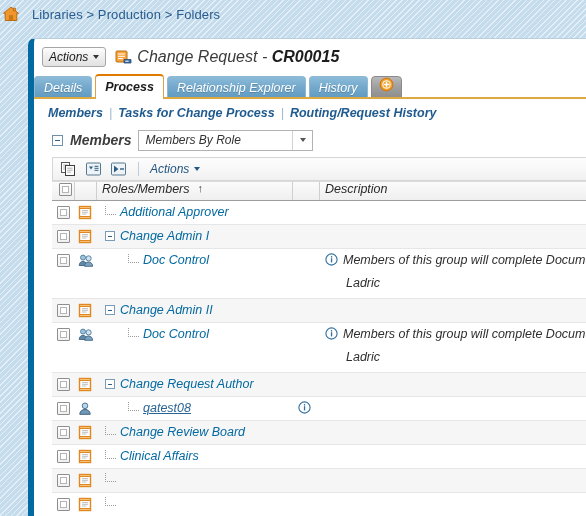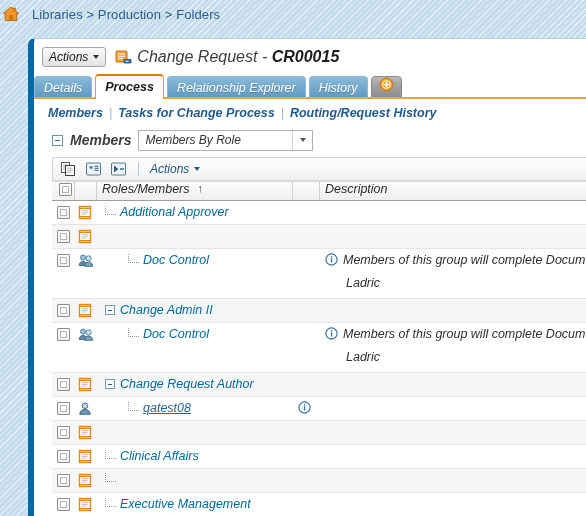--- a/index.html
+++ b/index.html
@@ -434,20 +434,26 @@
       <div class="cell col-icon">
         <span>
           <svg width="14" height="15" viewBox="0 0 14 15">
               <rect x="1.5" y="1.5" width="11" height="12" fill="#fff" stroke="#e08820" stroke-width="1.4"></rect>
               <rect x="1.5" y="1.5" width="11" height="2" fill="#f6c178" stroke="#e08820" stroke-width="1"></rect>
               <rect x="1.5" y="11.5" width="11" height="2" fill="#f6c178" stroke="#e08820" stroke-width="1"></rect>
               <path d="M4 5.6h6M4 7.3h6M4 9h4.5" stroke="#b9b9b9" stroke-width=".9"></path>
             </svg>
         </span>
       </div>
+      <div class="cell col-name">
+        <span class="name-cell-inner tree-indent-0">
+          <span class="expander"></span>
+          <span class="row-label">Change Admin I</span>
+        </span>
+      </div>
       <div class="cell col-gap"></div>
       <div class="cell col-desc"></div>
     </div>
 
     <div class="grid-row tall">
       <div class="cell col-check">
           <span class="row-checkbox"></span>
         </div>
       <div class="cell col-icon">
         <span>
@@ -606,20 +612,26 @@
       <div class="cell col-icon">
         <span>
           <svg width="14" height="15" viewBox="0 0 14 15">
               <rect x="1.5" y="1.5" width="11" height="12" fill="#fff" stroke="#e08820" stroke-width="1.4"></rect>
               <rect x="1.5" y="1.5" width="11" height="2" fill="#f6c178" stroke="#e08820" stroke-width="1"></rect>
               <rect x="1.5" y="11.5" width="11" height="2" fill="#f6c178" stroke="#e08820" stroke-width="1"></rect>
               <path d="M4 5.6h6M4 7.3h6M4 9h4.5" stroke="#b9b9b9" stroke-width=".9"></path>
             </svg>
         </span>
       </div>
+      <div class="cell col-name">
+        <span class="name-cell-inner tree-indent-0">
+          <span class="tree-dots"></span>
+          <span class="row-label">Change Review Board</span>
+        </span>
+      </div>
       <div class="cell col-gap"></div>
       <div class="cell col-desc"></div>
     </div>
 
     <div class="grid-row">
       <div class="cell col-check">
           <span class="row-checkbox"></span>
         </div>
       <div class="cell col-icon">
         <span>
@@ -674,21 +686,20 @@
               <rect x="1.5" y="1.5" width="11" height="12" fill="#fff" stroke="#e08820" stroke-width="1.4"></rect>
               <rect x="1.5" y="1.5" width="11" height="2" fill="#f6c178" stroke="#e08820" stroke-width="1"></rect>
               <rect x="1.5" y="11.5" width="11" height="2" fill="#f6c178" stroke="#e08820" stroke-width="1"></rect>
               <path d="M4 5.6h6M4 7.3h6M4 9h4.5" stroke="#b9b9b9" stroke-width=".9"></path>
             </svg>
         </span>
       </div>
       <div class="cell col-name">
         <span class="name-cell-inner tree-indent-0">
           <span class="tree-dots"></span>
-          <span class="row-label">Executive Management</span>
         </span>
       </div>
       <div class="cell col-gap"></div>
       <div class="cell col-desc"></div>
     </div>
 
   </div>
 </div>
 
 </body></html>

